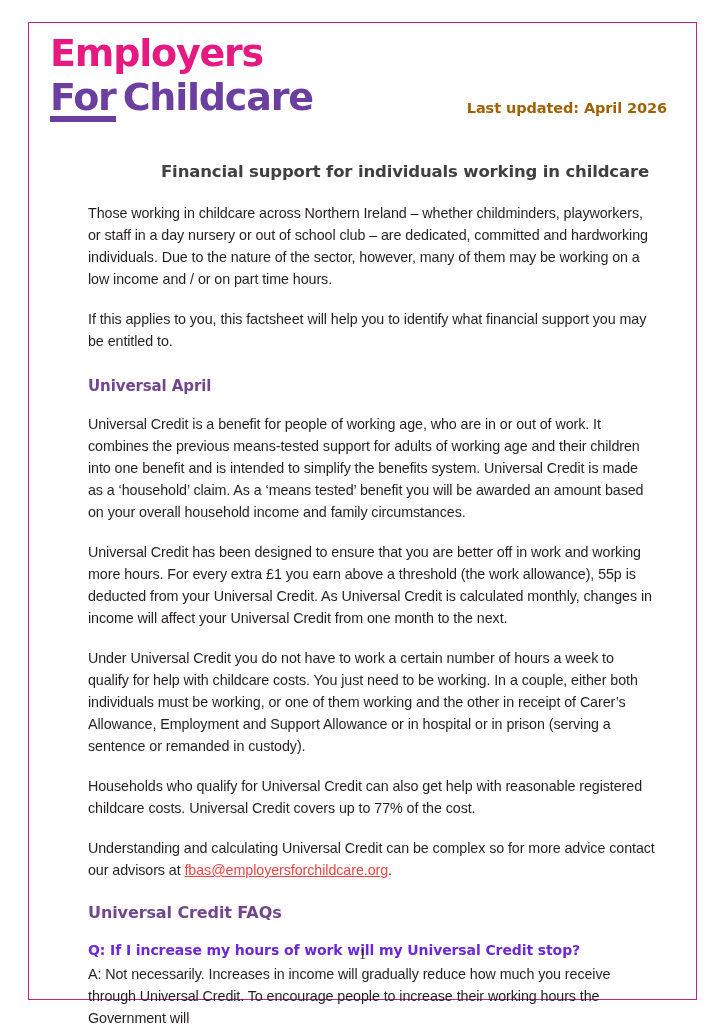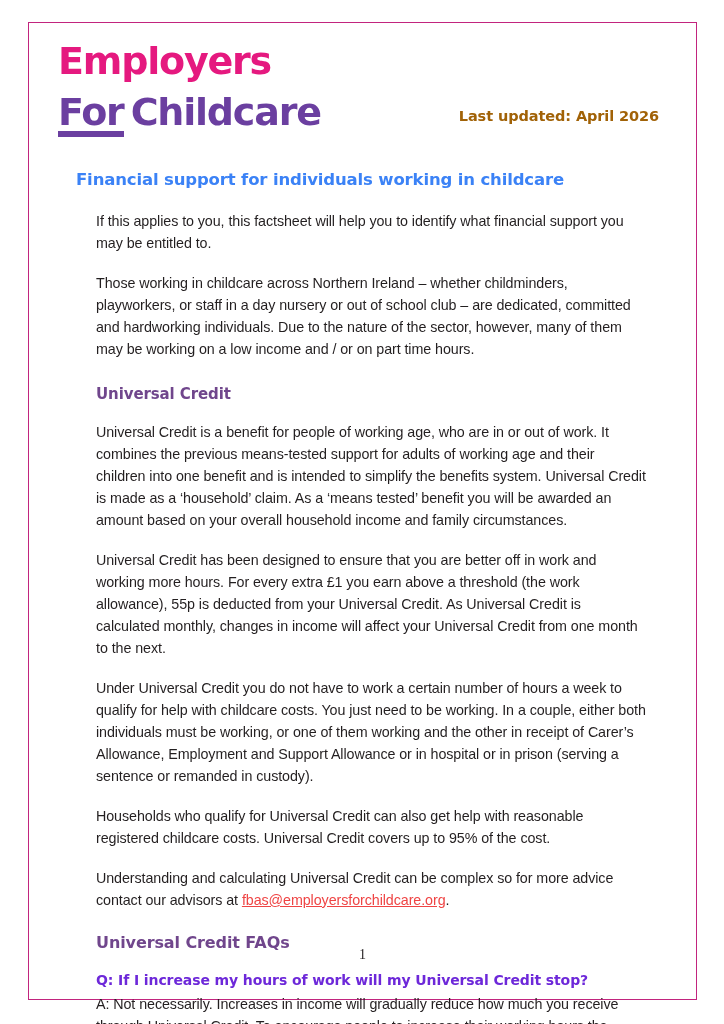--- a/index.html
+++ b/index.html
@@ -34,21 +34,21 @@
     pointer-events: none;
   }
 
   .content {
     position: absolute;
     left: 28px;
     top: 22px;
     width: 669px;
     height: 978px;
     box-sizing: border-box;
-    padding: 8px;
+    padding: 0;
   }
 
   
   .header {
     position: relative;
     height: 118px;
   }
 
   .logo {
     position: absolute;
@@ -66,21 +66,21 @@
     color: #e5197f;
     line-height: 0.97;
   }
   .logo-line2 {
     display: block;
     font-family: "DejaVu Sans", sans-serif;
     font-weight: 700;
     font-size: 38px;
     letter-spacing: -1.2px;
     line-height: 0.97;
-    margin-top: 14px;
+    margin-top: 7px;
   }
   .logo-for {
     color: #6b3fa0;
     border-bottom: 6px solid #6b3fa0;
     padding-bottom: 1px;
     display: inline-block;
     line-height: 0.92;
   }
   .logo-childcare {
     color: #6b3fa0;
@@ -93,27 +93,27 @@
     top: 78px;
     font-family: "DejaVu Sans", sans-serif;
     font-weight: 700;
     font-size: 14.5px;
     color: #a16207;
     letter-spacing: -0.1px;
   }
 
   
   .doc-title {
-    text-align: left;
+    text-align: right;
     font-family: "DejaVu Sans", sans-serif;
     font-weight: 700;
     font-size: 16.5px;
-    color: #3b82f6;
+    color: #404040;
     letter-spacing: -0.15px;
-    margin: 22px 0 0 0;
+    margin: 22px 8px 0 0;
     padding: 0 40px;
   }
 
   .body-col {
     margin-top: 21px;
     padding-left: 60px;
     padding-right: 42px;
   }
 
   p.para {
@@ -188,29 +188,29 @@
         <span class="logo-line2"><span class="logo-for">For</span><span class="logo-childcare">Childcare</span></span>
       </div>
 
       <div class="last-updated">Last updated: April 2026</div>
     </div>
 
     <h1 class="doc-title">Financial support for individuals working in childcare</h1>
 
     <div class="body-col">
 
+      <p class="para">Those working in childcare across Northern Ireland – whether childminders, playworkers, or staff in a day nursery or out of school club – are dedicated, committed and hardworking individuals. Due to the nature of the sector, however, many of them may be working on a low income and / or on part time hours.</p>
       <p class="para">If this applies to you, this factsheet will help you to identify what financial support you may be entitled to.</p>
-      <p class="para">Those working in childcare across Northern Ireland – whether childminders, playworkers, or staff in a day nursery or out of school club – are dedicated, committed and hardworking individuals. Due to the nature of the sector, however, many of them may be working on a low income and / or on part time hours.</p>
-
-      <h2 class="section-heading">Universal Credit</h2>
+
+      <h2 class="section-heading">Universal April</h2>
 
       <p class="para">Universal Credit is a benefit for people of working age, who are in or out of work. It combines the previous means-tested support for adults of working age and their children into one benefit and is intended to simplify the benefits system. Universal Credit is made as a ‘household’ claim. As a ‘means tested’ benefit you will be awarded an amount based on your overall household income and family circumstances.</p>
       <p class="para">Universal Credit has been designed to ensure that you are better off in work and working more hours. For every extra £1 you earn above a threshold (the work allowance), 55p is deducted from your Universal Credit. As Universal Credit is calculated monthly, changes in income will affect your Universal Credit from one month to the next.</p>
       <p class="para">Under Universal Credit you do not have to work a certain number of hours a week to qualify for help with childcare costs. You just need to be working. In a couple, either both individuals must be working, or one of them working and the other in receipt of Carer’s Allowance, Employment and Support Allowance or in hospital or in prison (serving a sentence or remanded in custody).</p>
-      <p class="para">Households who qualify for Universal Credit can also get help with reasonable registered childcare costs. Universal Credit covers up to 95% of the cost.</p>
+      <p class="para">Households who qualify for Universal Credit can also get help with reasonable registered childcare costs. Universal Credit covers up to 77% of the cost.</p>
 
       <p class="para"><span>Understanding and calculating Universal Credit can be complex so for more advice contact our advisors at </span><a class="email-link" href="#">fbas@employersforchildcare.org</a><span>.</span></p>
 
       <h3 class="sub-heading">Universal Credit FAQs</h3>
 
       <p class="faq-question">Q: If I increase my hours of work will my Universal Credit stop?</p>
 
       <p class="para">A: Not necessarily. Increases in income will gradually reduce how much you receive through Universal Credit. To encourage people to increase their working hours the Government will</p>
     </div>
 

